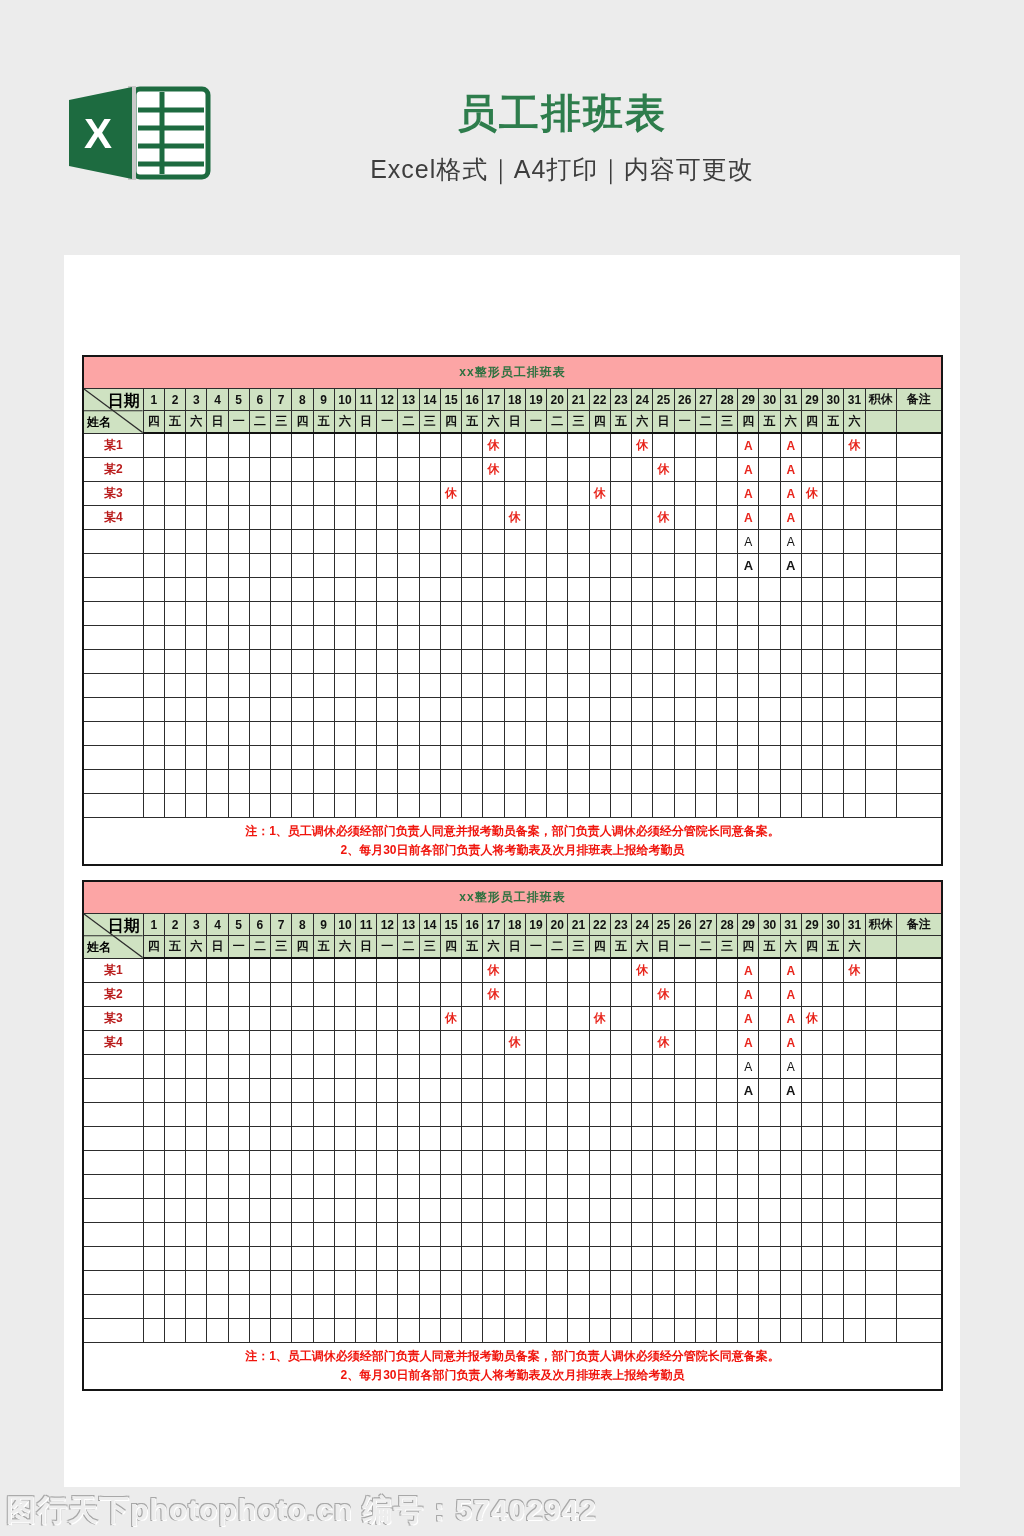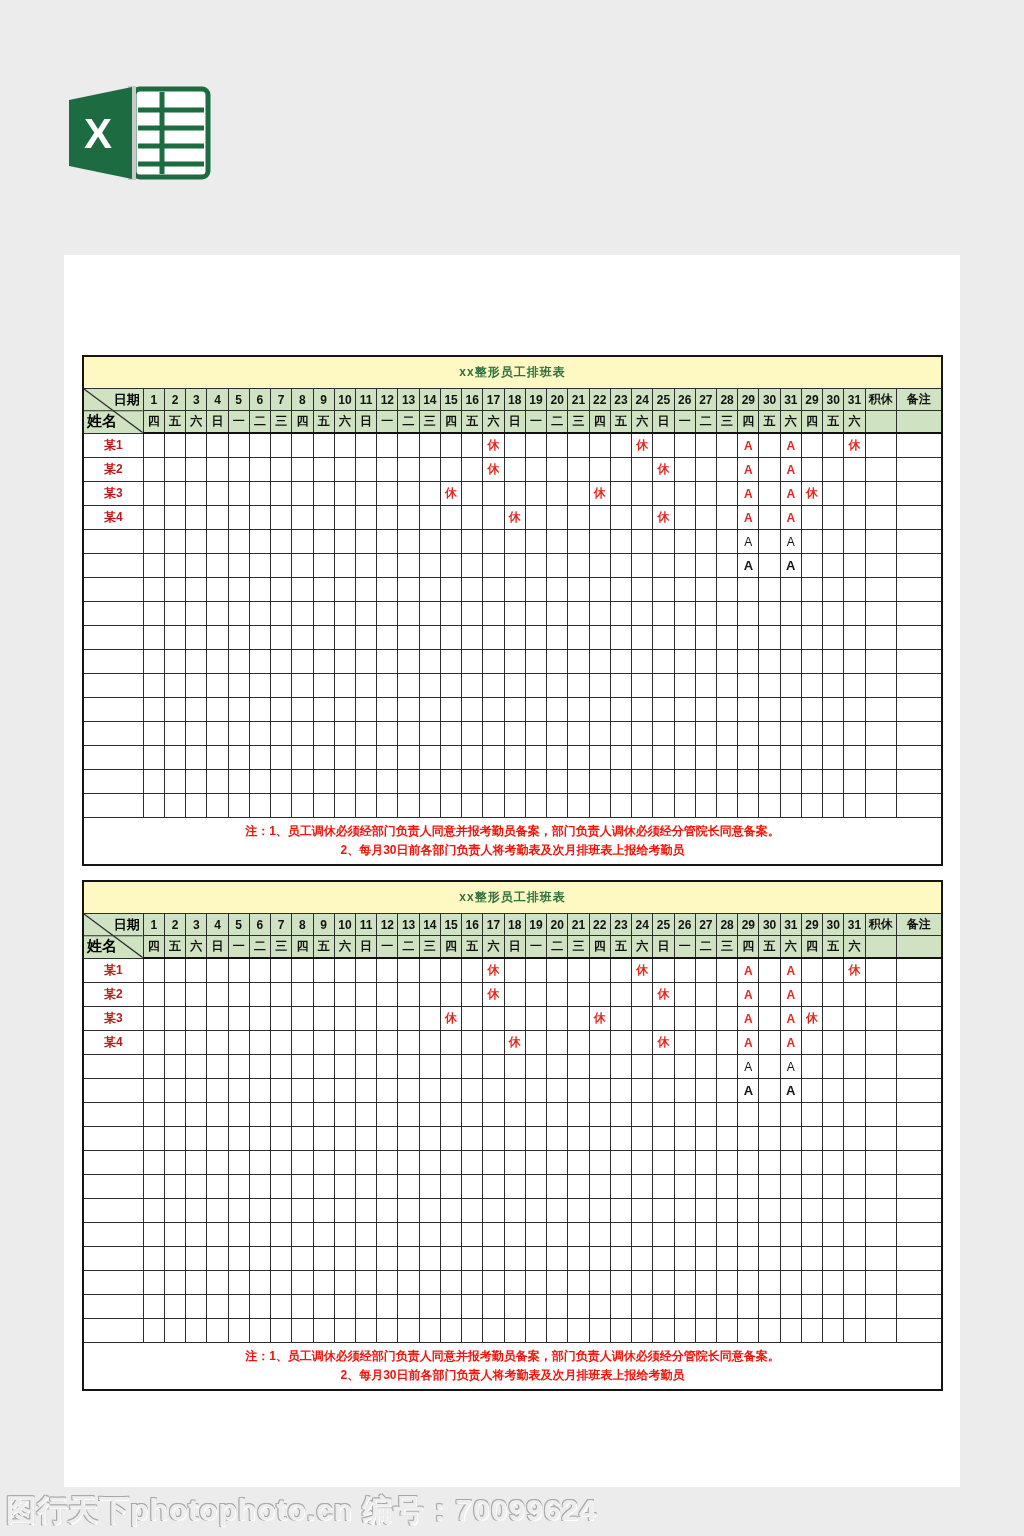--- a/index.html
+++ b/index.html
@@ -16,27 +16,27 @@
   .page-subtitle{margin-top:12px;font-size:25px;color:#3d3d3d;letter-spacing:1px;}
   
   .card{position:absolute;left:64px;top:255px;width:896px;height:1232px;background:#ffffff;}
   .sched{position:absolute;left:18px;width:861px;}
   #table1{top:100px;}
   #table2{top:625px;}
   
   table.grid{border-collapse:collapse;table-layout:fixed;width:861px;border:2px solid #151515;background:#fff;}
   table.grid td{border:1.5px solid #2d2d2d;padding:0;text-align:center;vertical-align:middle;
     font-size:12px;font-weight:bold;overflow:hidden;white-space:nowrap;}
-  td.trow{height:31px;background:#fef9c3;color:#2f7140;font-size:17px;letter-spacing:1px;}
+  td.trow{height:31px;background:#fca5a5;color:#2f7140;font-size:17px;letter-spacing:1px;}
   td.hc{background:#cfe2c2;height:21px;color:#111;}
   tr.h2 td{border-bottom:2.5px solid #111;}
   td.corner{background:#cfe2c2;position:relative;}
   .corner svg{position:absolute;left:0;top:0;width:100%;height:100%;}
-  .corner .ctop{position:absolute;top:2px;right:3px;font-size:13px;}
-  .corner .cbot{position:absolute;bottom:2px;left:3px;font-size:15px;}
+  .corner .ctop{position:absolute;top:2px;right:3px;font-size:16px;}
+  .corner .cbot{position:absolute;bottom:2px;left:3px;font-size:12px;}
   td.name{color:#b91c1c;}
   tr.drow td{height:23px;background:#fff;}
   .mk-red{color:#e8251c;}
   .mk-black{color:#141414;font-weight:400;}
   .mk-black-bold{color:#141414;font-weight:700;font-size:13px;}
   td.notes{height:46px;text-align:left;color:#f0140c;font-size:13.5px;line-height:1.55;padding:2px 6px;}
   td.notes .l2{}
   
   .watermark{
     position:absolute;left:6px;top:1490px;font-size:30px;font-weight:bold;letter-spacing:1px;
@@ -53,20 +53,24 @@
       <rect x="70" y="5" width="74" height="88" rx="6" fill="#ffffff" stroke="#1d6b40" stroke-width="5"></rect>
       <line x1="74" y1="26" x2="140" y2="26" stroke="#1d6b40" stroke-width="5"></line>
       <line x1="74" y1="44" x2="140" y2="44" stroke="#1d6b40" stroke-width="5"></line>
       <line x1="74" y1="62" x2="140" y2="62" stroke="#1d6b40" stroke-width="5"></line>
       <line x1="74" y1="80" x2="140" y2="80" stroke="#1d6b40" stroke-width="5"></line>
       <line x1="98" y1="8" x2="98" y2="90" stroke="#1d6b40" stroke-width="5"></line>
       <rect x="64" y="2" width="8" height="94" fill="#c9c9c9"></rect>
       <polygon points="5,16 68,3 68,95 5,82" fill="#1d6b40"></polygon>
       <text x="34" y="64" font-size="42" font-weight="bold" fill="#ffffff" text-anchor="middle">X</text>
     </svg>
+  </div>
+  <div class="titlewrap">
+    <h1 class="page-title">员工排班表</h1>
+    <div class="page-subtitle">Excel格式｜A4打印｜内容可更改</div>
   </div>
 </div>
 
 <div class="card">
   <div class="sched" id="table1">
       <table class="grid">
         <colgroup>
           <col style="width:60px">
           <col style="width:21.2px">
           <col style="width:21.2px">
@@ -1583,13 +1587,13 @@
             <td class="notes" colspan="37">
               <div class="l1">注：1、员工调休必须经部门负责人同意并报考勤员备案，部门负责人调休必须经分管院长同意备案。</div>
               <div class="l2">2、每月30日前各部门负责人将考勤表及次月排班表上报给考勤员</div>
             </td>
           </tr>
         </tbody>
       </table>
     </div>
 </div>
 
-<div class="watermark">图行天下photophoto.cn 编号：70099624</div>
+<div class="watermark">图行天下photophoto.cn 编号：57402942</div>
 
 </body></html>

